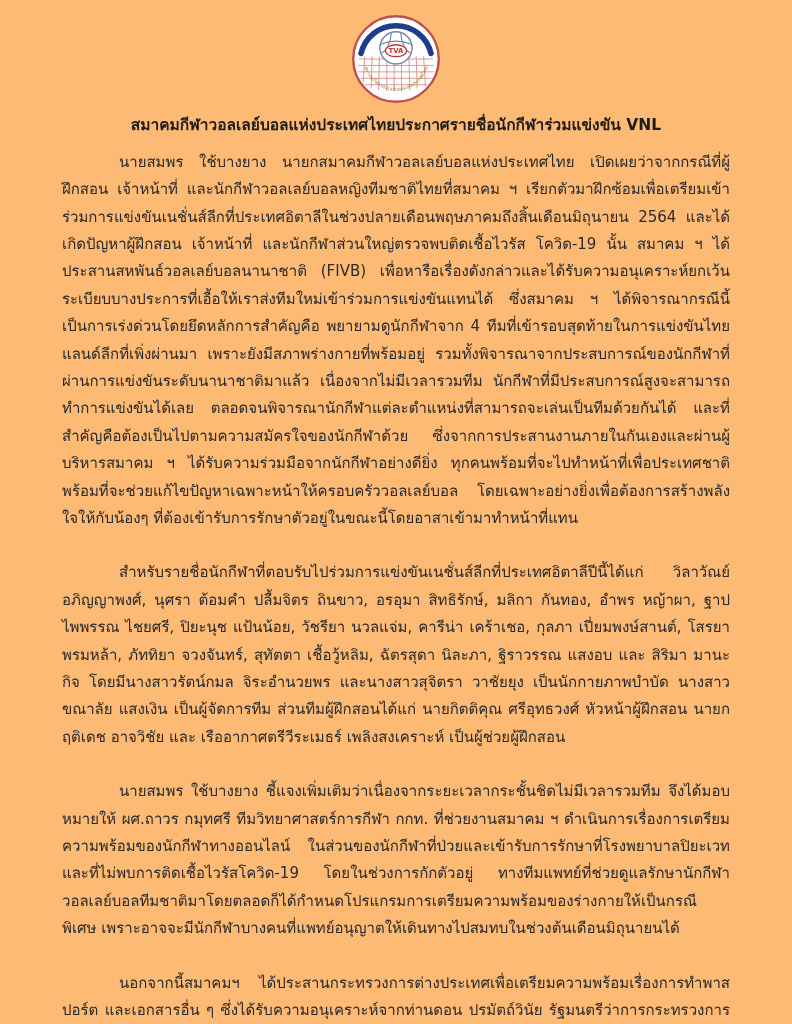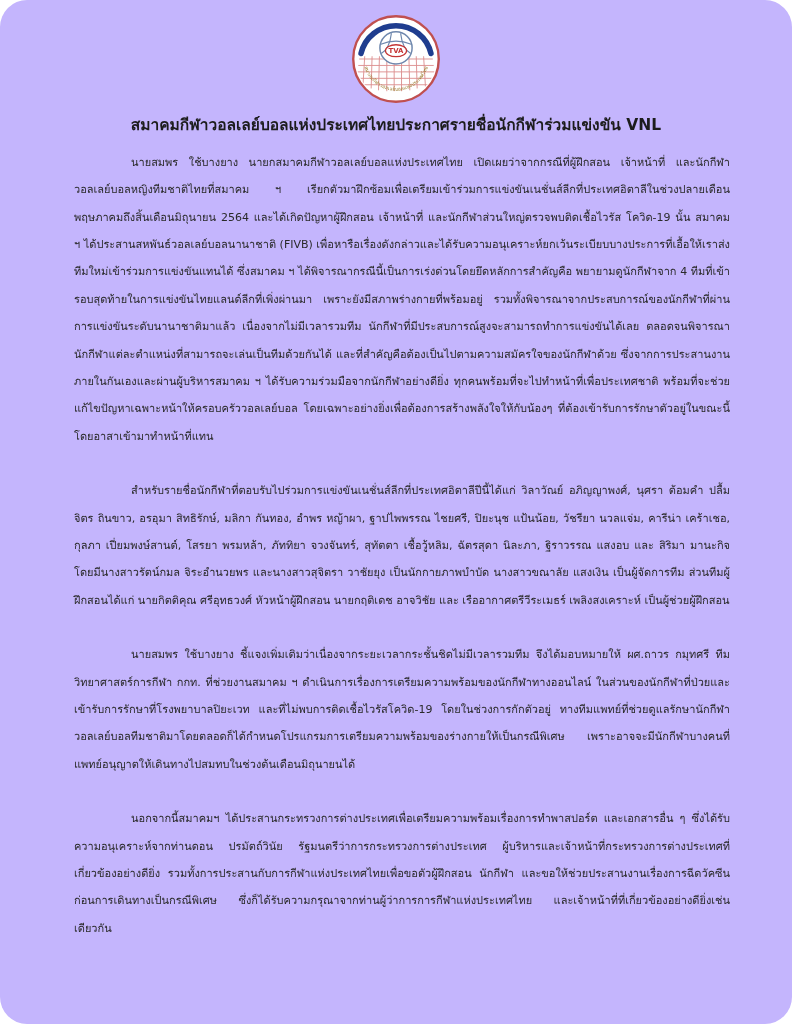--- a/index.html
+++ b/index.html
@@ -12,46 +12,45 @@
     height: 1024px;
     font-family: "DejaVu Sans", "Liberation Sans", sans-serif;
     color: #252525;
     overflow: hidden;
   }
   .page {
     box-sizing: border-box;
     width: 792px;
     height: 1024px;
     padding: 13px 62px 20px 62px;
-    background: #c4b5fd;
-    border-radius: 27px;
+    background: #fdba74;
   }
   .logo-wrap {
     text-align: center;
     margin-bottom: 4px;
   }
   .logo-wrap svg {
     width: 92px;
     height: 92px;
     display: inline-block;
   }
   h1.doc-title {
     font-size: 15.5px;
     font-weight: bold;
     text-align: center;
     color: #1c1c1c;
     margin: 6px 0 12px 0;
     line-height: 1.4;
   }
   p.body-par {
-    font-size: 11px;
+    font-size: 15px;
     line-height: 27.4px;
     text-align: justify;
     text-indent: 57px;
-    margin: 0 0 27px 12px;
+    margin: 0 0 27px 0;
     color: #2a2a2a;
   }
 </style>
 </head>
 <body>
 
 <div class="page">
 
   <div class="logo-wrap">
     <svg viewBox="0 0 100 100" aria-hidden="true">

